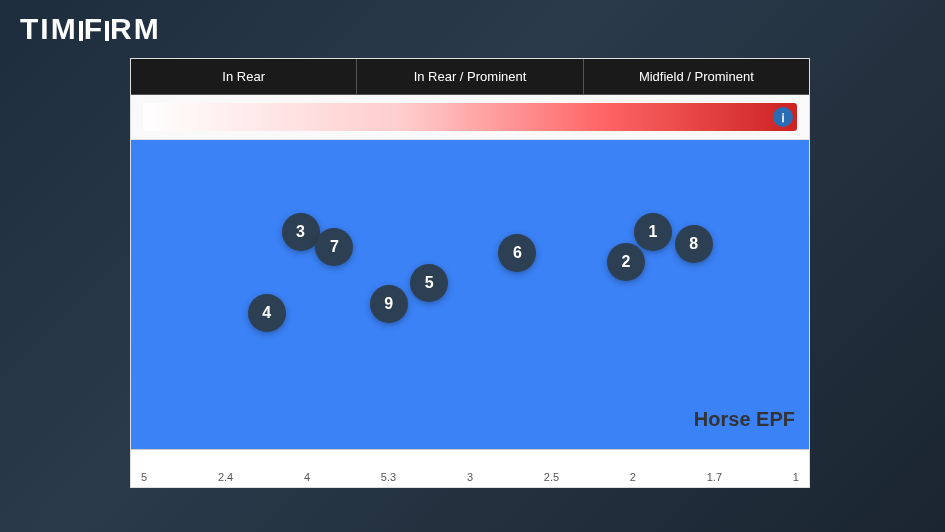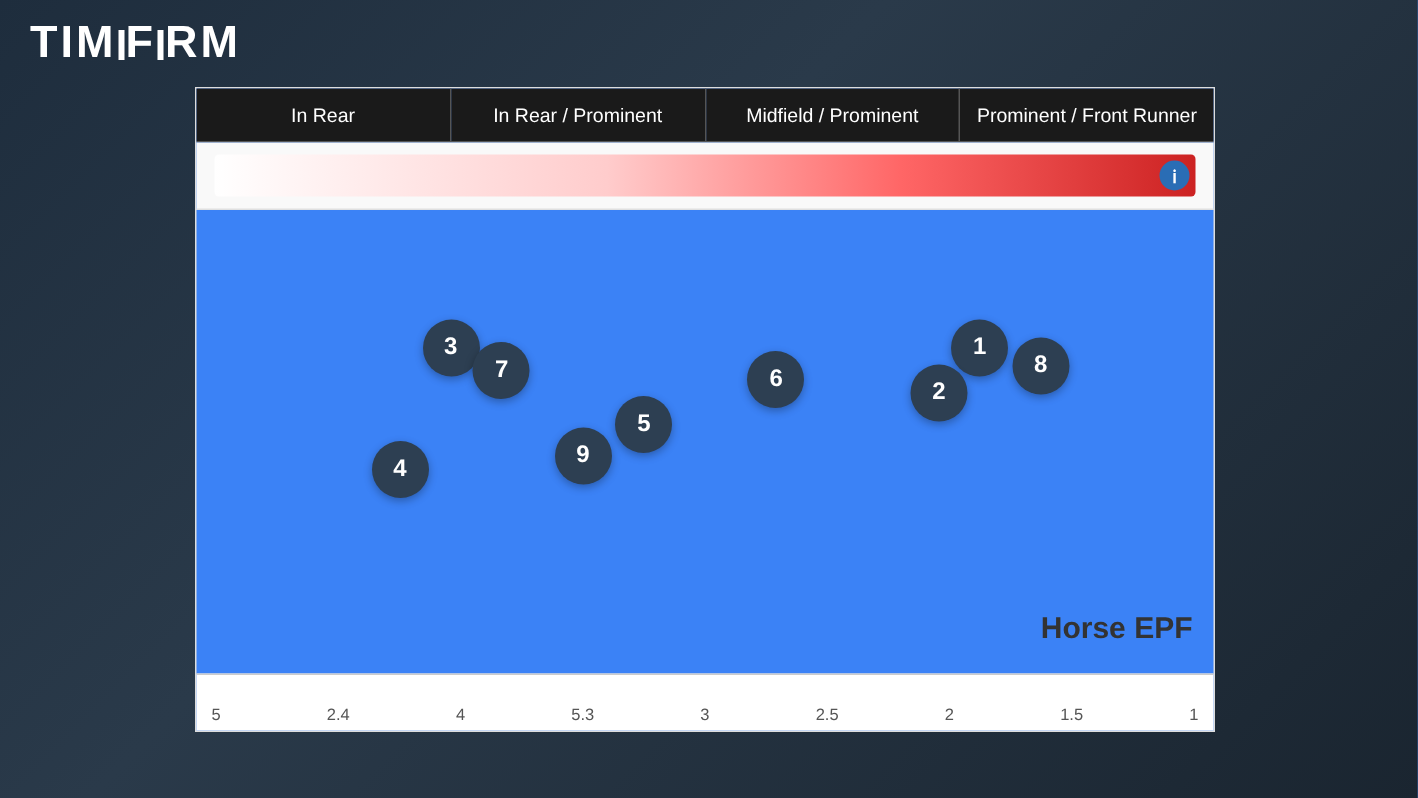--- a/index.html
+++ b/index.html
@@ -177,21 +177,20 @@
     TIM<span class="bar"></span>F<span class="bar"></span>RM
   </div>
 </div>
 
 <div class="chart-container">
 
   <div class="cat-header">
     <div class="cat-cell">In Rear</div>
     <div class="cat-cell">In Rear / Prominent</div>
     <div class="cat-cell">Midfield / Prominent</div>
-    <div class="cat-cell">Prominent / Front Runner</div>
   </div>
 
   <div class="gradient-bar-container">
     <div class="gradient-bar"></div>
     <div class="info-icon">ℹ</div>
   </div>
 
   <div class="scatter-plot-area" id="scatter-plot">
 
     <div class="x-axis-label">Horse EPF</div>
@@ -209,18 +208,18 @@
 
   <div class="bottom-bar">
     <div class="x-axis-ticks" id="x-ticks">
         <span class="x-tick">5</span>
         <span class="x-tick">2.4</span>
         <span class="x-tick">4</span>
         <span class="x-tick">5.3</span>
         <span class="x-tick">3</span>
         <span class="x-tick">2.5</span>
         <span class="x-tick">2</span>
-        <span class="x-tick">1.5</span>
+        <span class="x-tick">1.7</span>
         <span class="x-tick">1</span>
       </div>
   </div>
 
 </div>
 
 </body></html>

